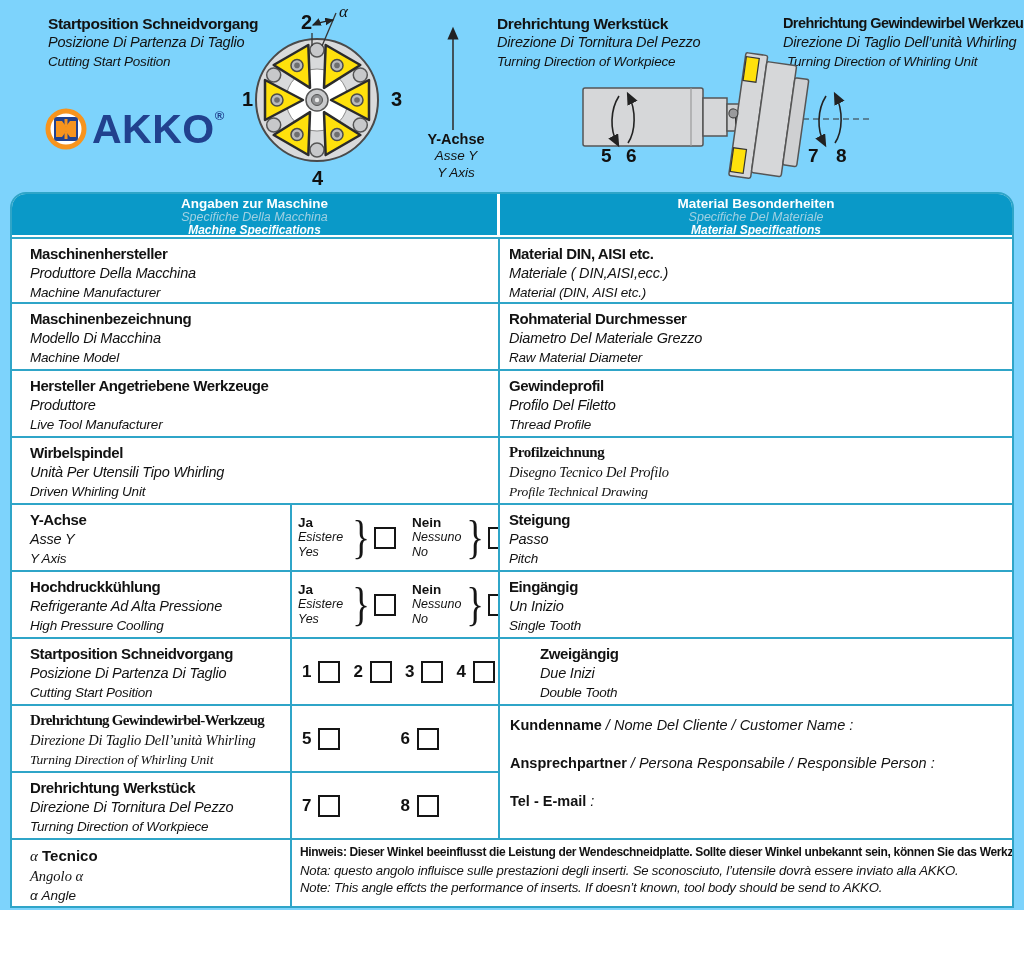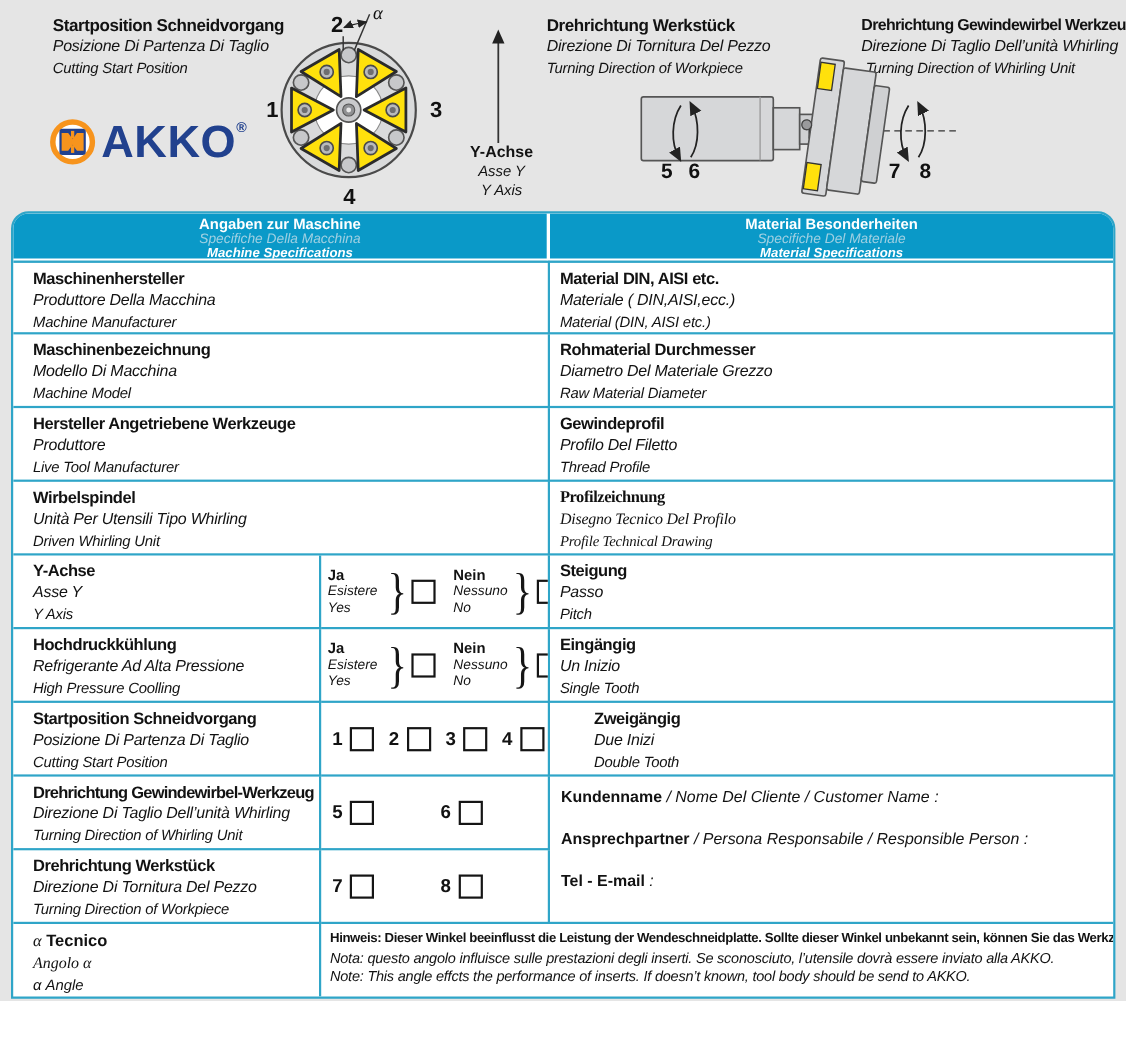--- a/index.html
+++ b/index.html
@@ -1,16 +1,16 @@
 <!DOCTYPE html>
 <html><head>
 <meta charset="utf-8">
 <style>
   html,body{margin:0;padding:0;background:#fff;}
-  .page{position:relative;width:1024px;height:910px;background:#e5e5e5;overflow:hidden;
+  .page{position:relative;width:1024px;height:910px;background:#7dd3fc;overflow:hidden;
         font-family:"Liberation Sans",sans-serif;color:#121212;}
   
   .hdr3{position:absolute;white-space:nowrap;}
   .hdr3 .t-de{font-weight:bold;font-size:15.5px;line-height:19px;letter-spacing:-0.4px;}
   .hdr3 .t-it{font-style:italic;font-size:14.5px;line-height:19px;letter-spacing:-0.2px;}
   .hdr3 .t-en{font-style:italic;font-size:13.5px;line-height:19px;letter-spacing:-0.2px;}
   .yaxis-lbl{position:absolute;left:414px;top:131px;width:84px;text-align:center;}
   .yaxis-lbl .t-de{font-weight:bold;font-size:14.5px;line-height:17px;}
   .yaxis-lbl .t-it,.yaxis-lbl .t-en{font-style:italic;font-size:13.5px;line-height:16.5px;}
   
@@ -374,21 +374,21 @@
           <span class="num">4</span>
           <div class="box"></div>
         </div>
     </div>
     <div class="cell lbl-r no-r" style="grid-area:8/3/9/4;padding-left:40px;">
       <div class="t-de">Zweigängig</div>
       <div class="t-it">Due Inizi</div>
       <div class="t-en">Double Tooth</div>
     </div>
 
-    <div class="cell lbl" style="grid-area:9/1/10/2;">
+    <div class="cell lbl" style="grid-area:9/1/10/2;font-family:Liberation Serif, serif;">
       <div class="t-de" style="letter-spacing:-0.7px;">Drehrichtung Gewindewirbel-Werkzeug</div>
       <div class="t-it">Direzione Di Taglio Dell’unità Whirling</div>
       <div class="t-en">Turning Direction of Whirling Unit</div>
     </div>
     <div class="cell chk" style="grid-area:9/2/10/3;padding-left:10px;">
       <div class="numopt">
           <span class="num">5</span>
           <div class="box"></div>
         </div>
       <div class="numopt" style="margin-left:60px;">

